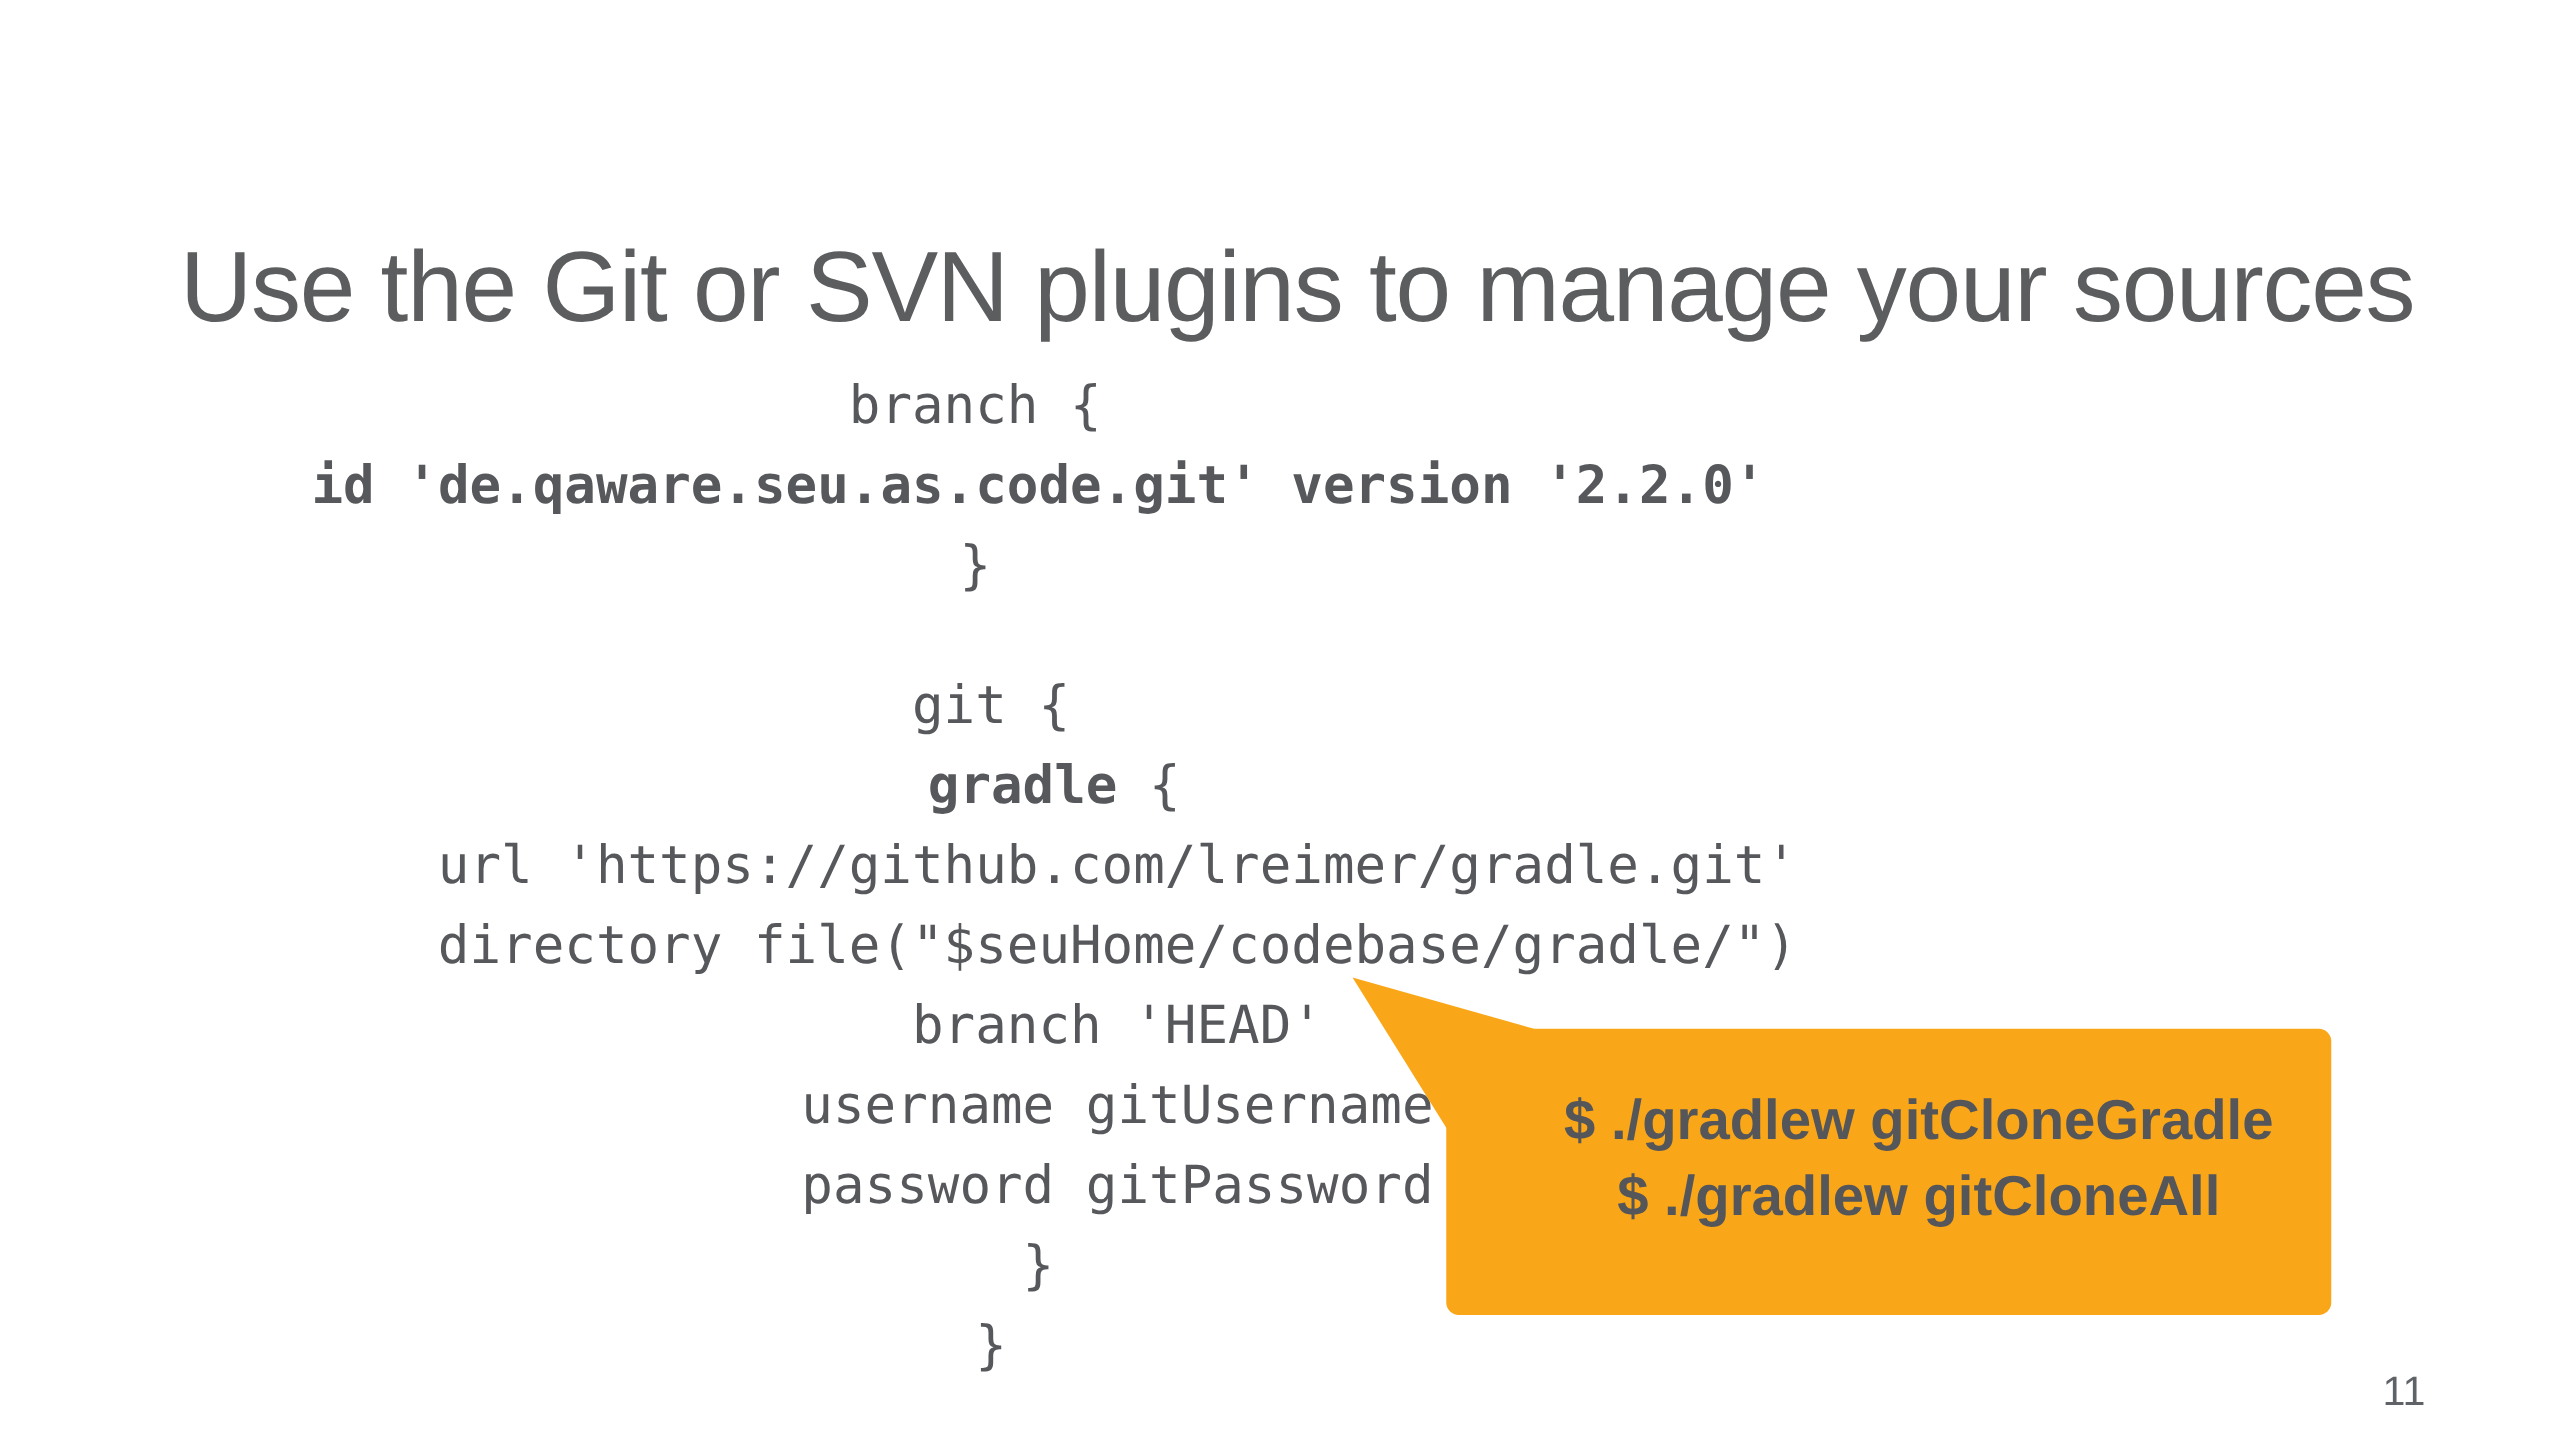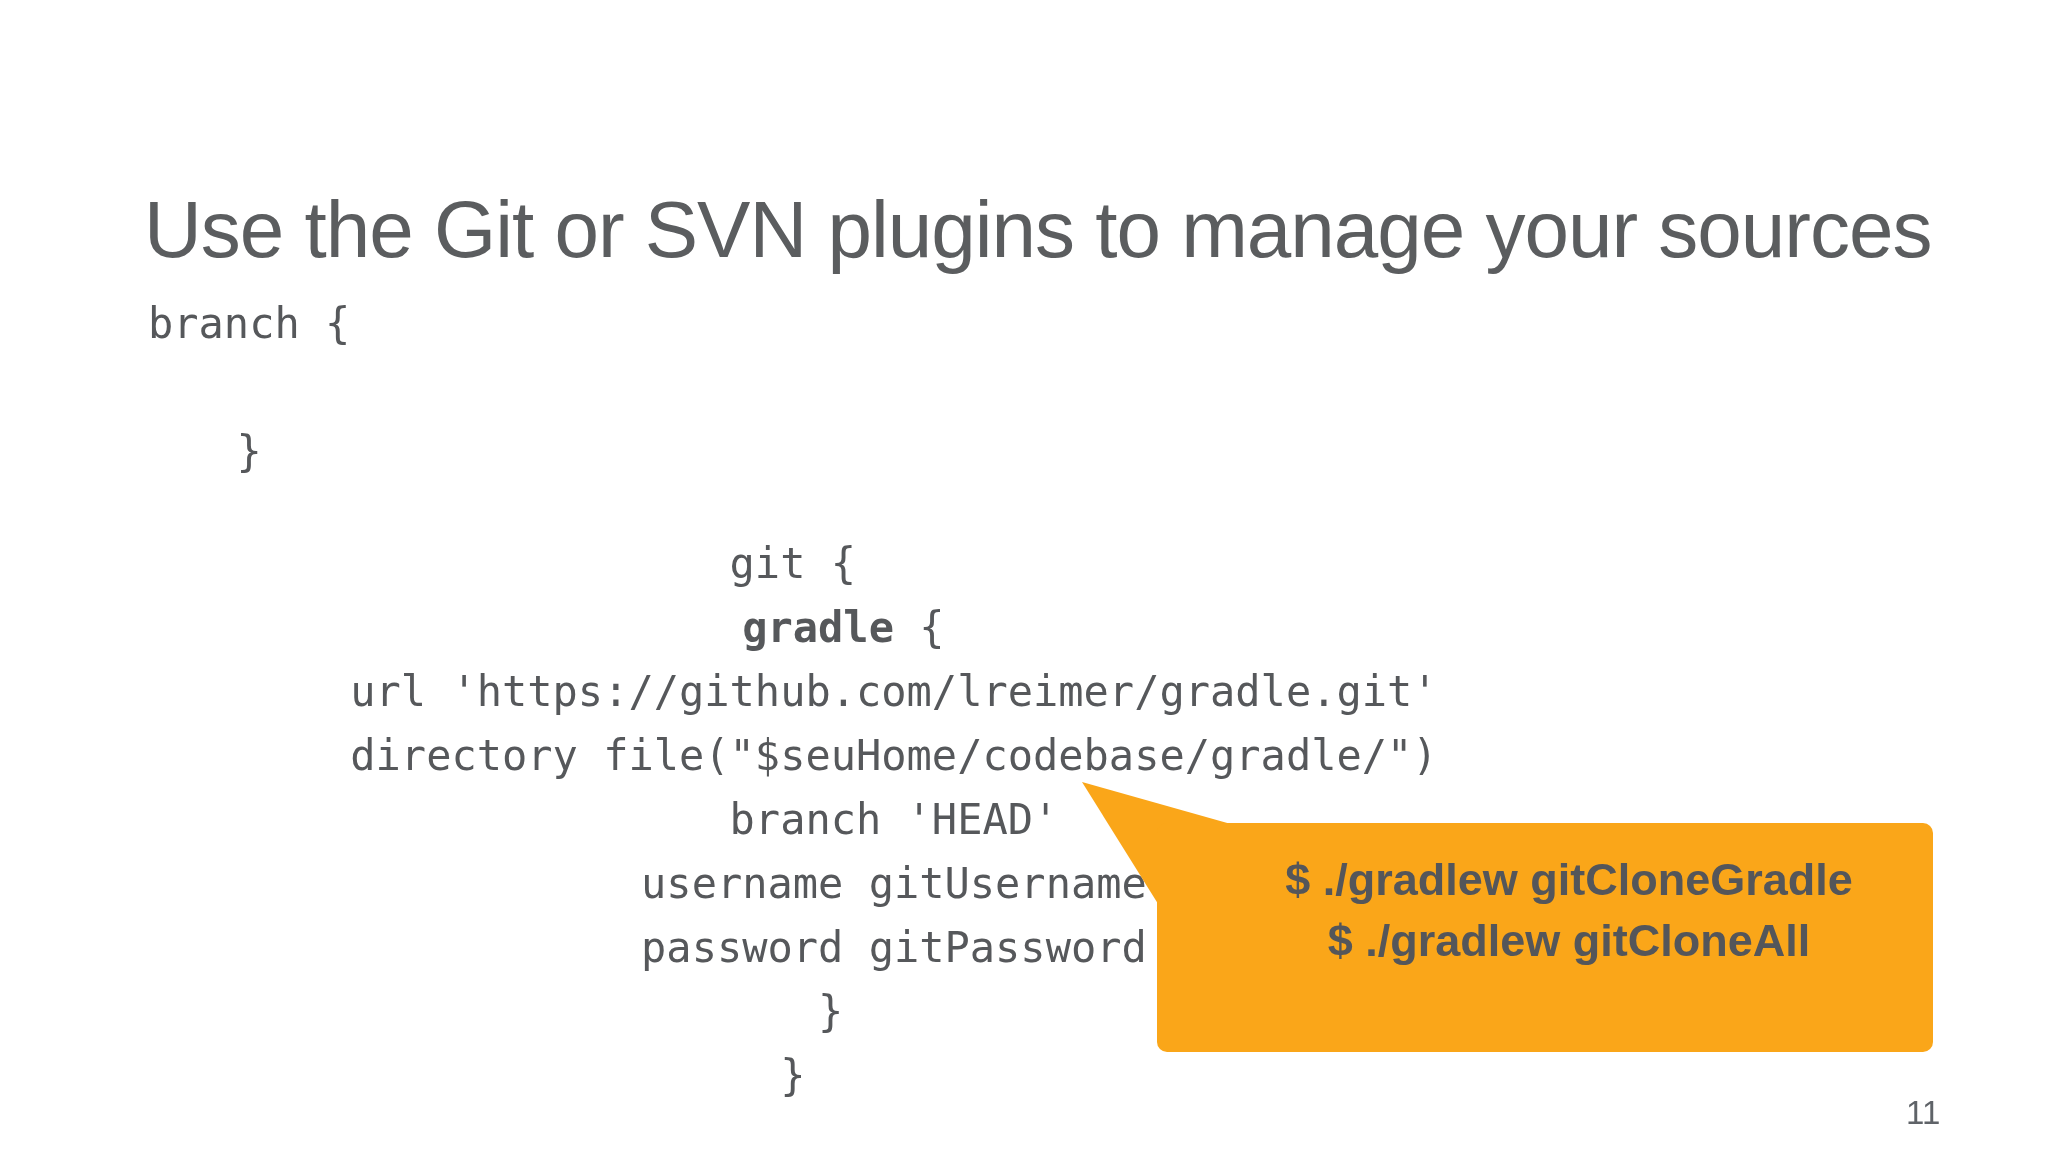--- a/index.html
+++ b/index.html
@@ -30,25 +30,25 @@
     color:var(--code,#56585b);
     white-space:pre;
   }
   #code-plugins{ top:292px; }
   #code-git{ top:532px; }
   .code-line{ white-space:pre; }
   .code-line .bold{ font-weight:bold; }
   .callout-box{
     position:absolute;
     left:1157px;top:823px;
-    width:776px;height:229px;
+    width:708px;height:229px;
     background:var(--callout-bg,#faa619);
     border-radius:10px;
     box-sizing:border-box;
-    padding:26px 0 0 48px;
+    padding:42px 0 0 48px;
   }
   .callout-line{
     font-size:45px;
     font-weight:bold;
     line-height:61px;
     color:var(--callout-text,#54565a);
     white-space:nowrap;
   }
   .callout-tail{
     position:absolute;
@@ -64,21 +64,21 @@
     color:var(--pagenum,#5f6368);
   }
 </style>
 </head>
 <body>
 
 <div id="stage" style="--bg: #ffffff; --title: #5b5d5f; --code: #56585b; --callout-bg: #faa619; --callout-text: #54565a; --pagenum: #5f6368;">
 
   <h1 class="slide-title">Use the Git or SVN plugins to manage your sources</h1>
 
-  <pre class="code-block" id="code-plugins"><div class="code-line"><span>branch {</span></div><div class="code-line"><span>    </span></div><div class="code-line"><span>}</span></div></pre>
+  <pre class="code-block" id="code-plugins"><div class="code-line"><span>branch {</span></div><div class="code-line"><span>    </span><span class="bold">id 'de.qaware.seu.as.code.git' version '2.2.0'</span></div><div class="code-line"><span>}</span></div></pre>
 
   <pre class="code-block" id="code-git"><div class="code-line"><span>git {</span></div><div class="code-line"><span>    </span><span class="bold">gradle</span><span> {</span></div><div class="code-line"><span>        url 'https://github.com/lreimer/gradle.git'</span></div><div class="code-line"><span>        directory file("$seuHome/codebase/gradle/")</span></div><div class="code-line"><span>        branch 'HEAD'</span></div><div class="code-line"><span>        username gitUsername</span></div><div class="code-line"><span>        password gitPassword</span></div><div class="code-line"><span>   }</span></div><div class="code-line"><span>}</span></div></pre>
 
   <svg class="callout-tail" viewBox="0 0 260 220">
     <polygon points="22,22 185,68 105,155"></polygon>
   </svg>
 
   <div class="callout-box">
     <div class="callout-line">$ ./gradlew gitCloneGradle</div>
     <div class="callout-line">$ ./gradlew gitCloneAll</div>

